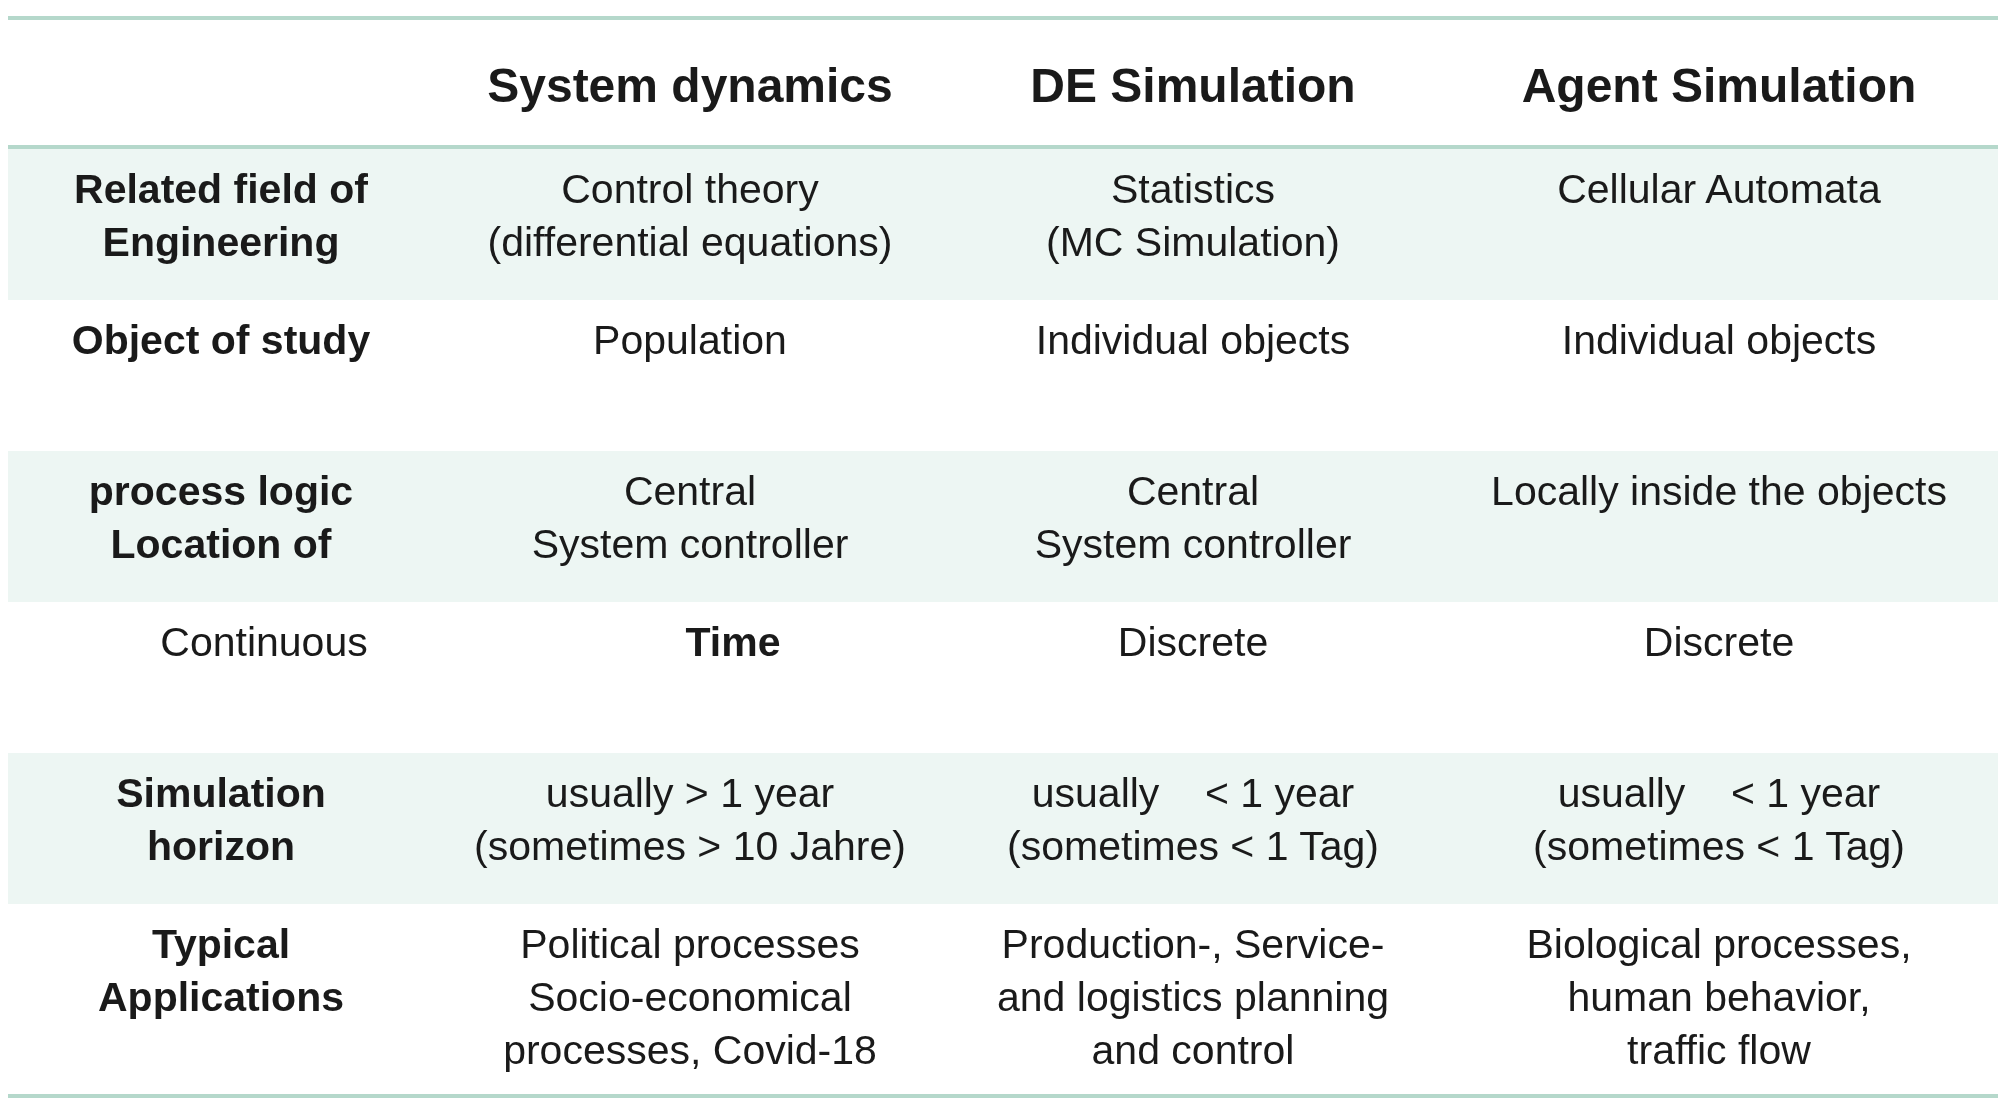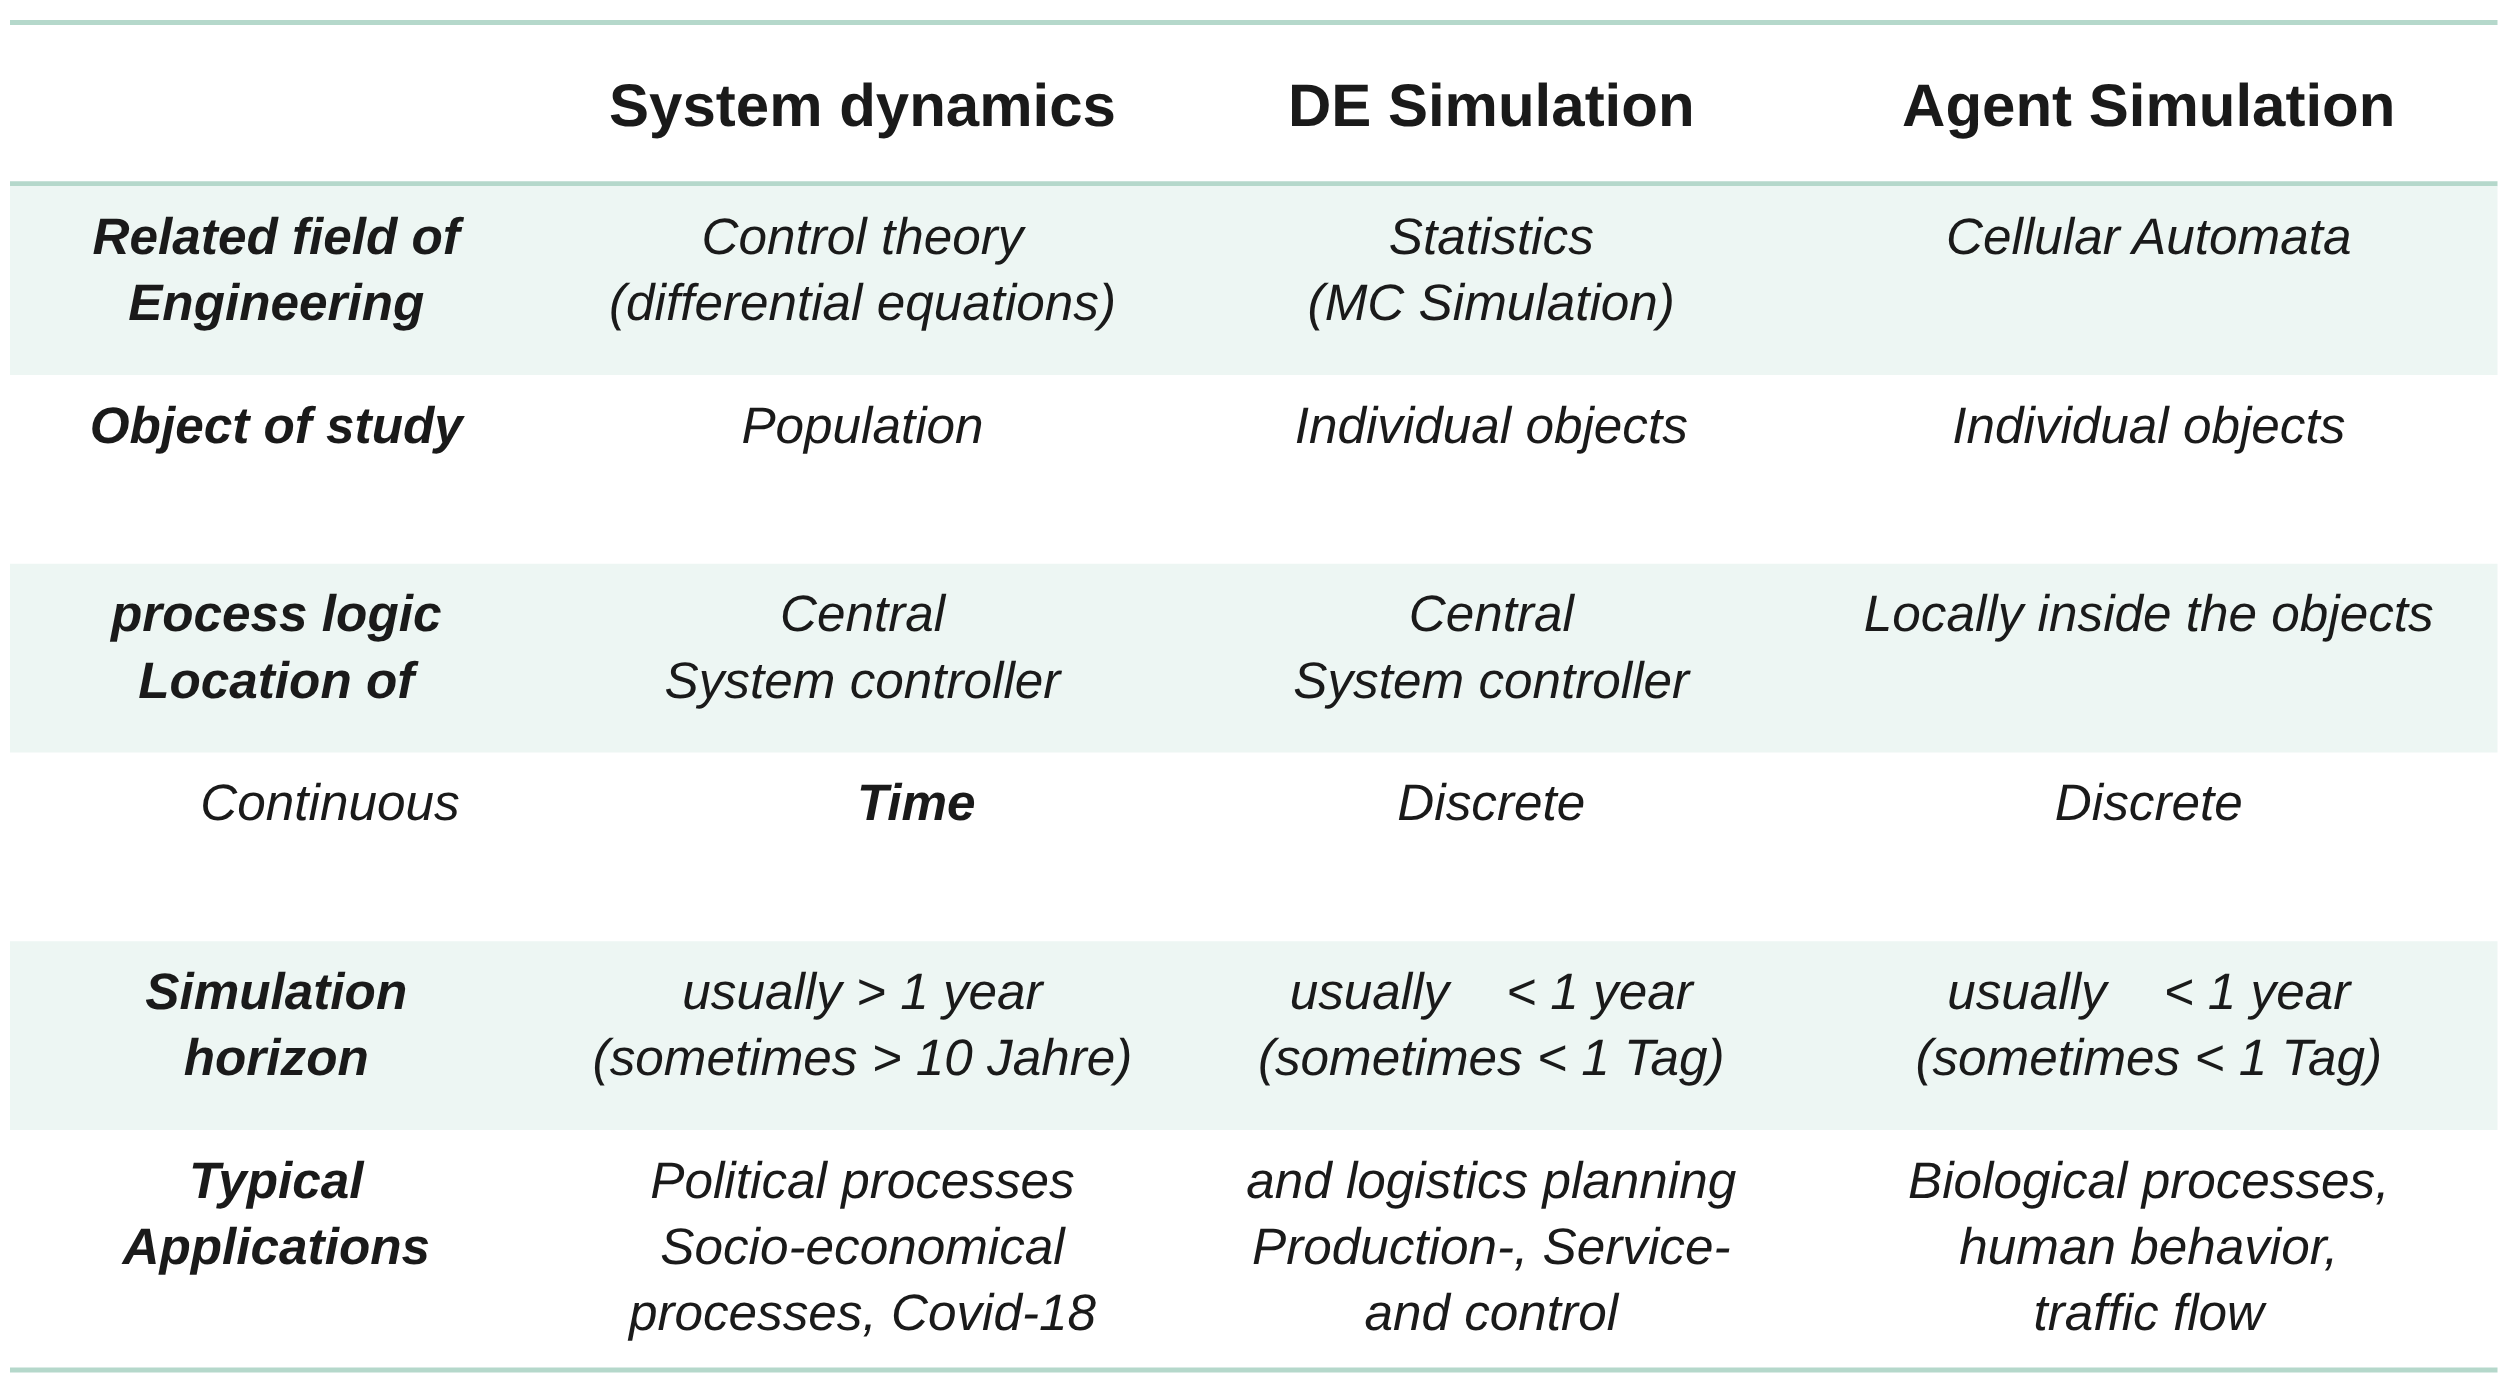--- a/index.html
+++ b/index.html
@@ -31,21 +31,20 @@
     width: 100%;
     box-sizing: border-box;
   }
   .row.header {
     height: 125px;
     align-items: center;
   }
   .row.body {
     height: 151px;
     align-items: flex-start;
-    font-style: italic;
   }
   .row.body.tall {
     height: 190px;
   }
   .row.shaded {
     background: #edf6f3;
   }
   .cell {
     text-align: center;
     box-sizing: border-box;
@@ -176,22 +175,22 @@
     <div class="cell c0 label">
       <span class="line">Typical</span>
       <span class="line">Applications</span>
     </div>
     <div class="cell c1">
       <span class="line">Political processes</span>
       <span class="line">Socio-economical</span>
       <span class="line">processes, Covid-18</span>
     </div>
     <div class="cell c2">
+      <span class="line">Production-, Service-</span>
       <span class="line">and logistics planning</span>
-      <span class="line">Production-, Service-</span>
       <span class="line">and control</span>
     </div>
     <div class="cell c3">
       <span class="line">Biological processes,</span>
       <span class="line">human behavior,</span>
       <span class="line">traffic flow</span>
     </div>
   </div>
 
   <div class="rule"></div>

